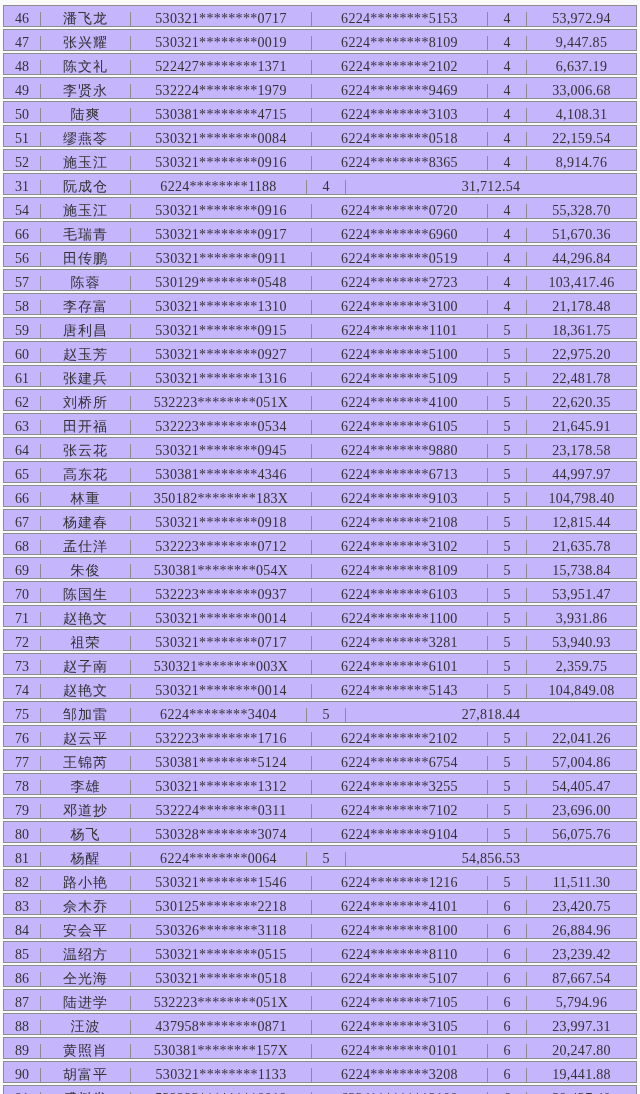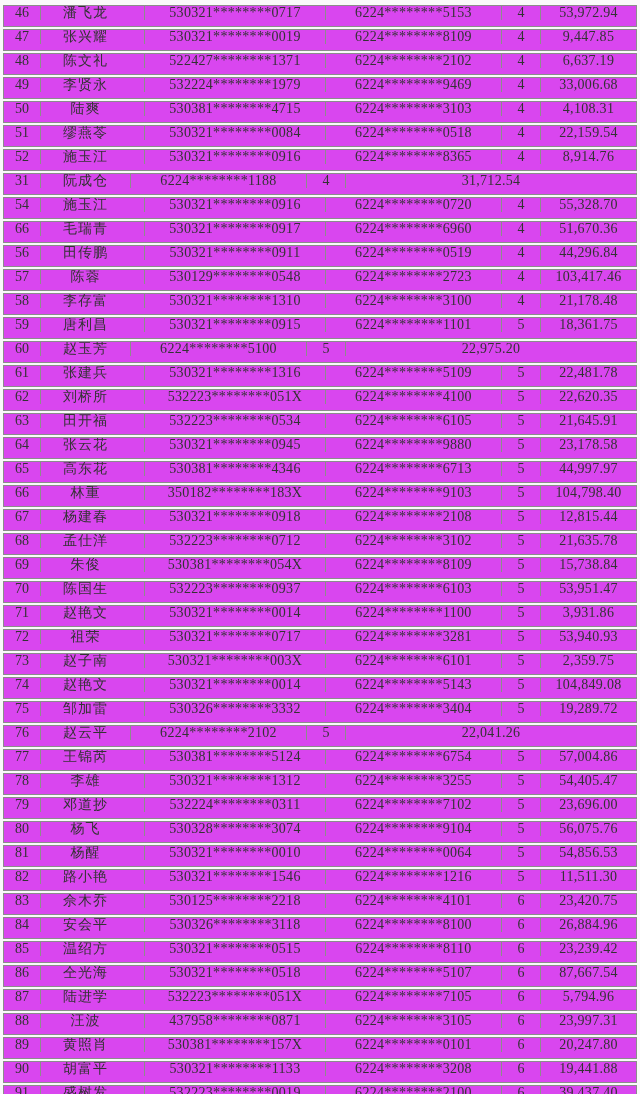--- a/index.html
+++ b/index.html
@@ -15,42 +15,42 @@
   }
   .page {
     padding: 5px 2px 0 3px;
     box-sizing: border-box;
   }
   .tbl {
     width: 634px;
   }
   .row {
     display: flex;
-    align-items: flex-start;
+    align-items: flex-end;
     height: 20px;
     margin-bottom: 2px;
-    background: #d946ef;
+    background: #c4b5fd;
     border: 1px solid #8c8c8c;
   }
   .cell {
     display: flex;
     align-items: center;
     justify-content: center;
     border-left: 1px solid #8c8c8c;
     box-sizing: border-box;
     color: #333333;
     font-size: 14px;
     line-height: 1;
     white-space: nowrap;
     overflow: hidden;
   }
   .cell:first-child { border-left: none; }
   .c-no     { width: 36px;  }
   .c-name   { width: 90px;  letter-spacing: 1px; }
-  .c-id     { width: 181px; letter-spacing: 0.3px; margin-left: 14px; }
+  .c-id     { width: 181px; letter-spacing: 0.3px; }
   .c-card   { width: 176px; letter-spacing: 0.3px; }
   .c-batch  { width: 39px;  }
   .c-amount { flex: 1; letter-spacing: 0.3px; }
   .c-id, .c-card, .c-amount, .c-no, .c-batch {
     font-family: "Liberation Serif", "DejaVu Serif", serif;
   }
 </style>
 </head>
 <body>
 
@@ -163,20 +163,21 @@
         <div class="cell c-no">59</div>
         <div class="cell c-name">唐利昌</div>
         <div class="cell c-id">530321********0915</div>
         <div class="cell c-card">6224********1101</div>
         <div class="cell c-batch">5</div>
         <div class="cell c-amount">18,361.75</div>
       </div>
       <div class="row">
         <div class="cell c-no">60</div>
         <div class="cell c-name">赵玉芳</div>
+        <div class="cell c-id">530321********0927</div>
         <div class="cell c-card">6224********5100</div>
         <div class="cell c-batch">5</div>
         <div class="cell c-amount">22,975.20</div>
       </div>
       <div class="row">
         <div class="cell c-no">61</div>
         <div class="cell c-name">张建兵</div>
         <div class="cell c-id">530321********1316</div>
         <div class="cell c-card">6224********5109</div>
         <div class="cell c-batch">5</div>
@@ -282,28 +283,28 @@
         <div class="cell c-no">74</div>
         <div class="cell c-name">赵艳文</div>
         <div class="cell c-id">530321********0014</div>
         <div class="cell c-card">6224********5143</div>
         <div class="cell c-batch">5</div>
         <div class="cell c-amount">104,849.08</div>
       </div>
       <div class="row">
         <div class="cell c-no">75</div>
         <div class="cell c-name">邹加雷</div>
-        <div class="cell c-id">530326********3332</div>
         <div class="cell c-card">6224********3404</div>
         <div class="cell c-batch">5</div>
-        <div class="cell c-amount">19,289.72</div>
+        <div class="cell c-amount">27,818.44</div>
       </div>
       <div class="row">
         <div class="cell c-no">76</div>
         <div class="cell c-name">赵云平</div>
+        <div class="cell c-id">532223********1716</div>
         <div class="cell c-card">6224********2102</div>
         <div class="cell c-batch">5</div>
         <div class="cell c-amount">22,041.26</div>
       </div>
       <div class="row">
         <div class="cell c-no">77</div>
         <div class="cell c-name">王锦芮</div>
         <div class="cell c-id">530381********5124</div>
         <div class="cell c-card">6224********6754</div>
         <div class="cell c-batch">5</div>
@@ -329,21 +330,20 @@
         <div class="cell c-no">80</div>
         <div class="cell c-name">杨飞</div>
         <div class="cell c-id">530328********3074</div>
         <div class="cell c-card">6224********9104</div>
         <div class="cell c-batch">5</div>
         <div class="cell c-amount">56,075.76</div>
       </div>
       <div class="row">
         <div class="cell c-no">81</div>
         <div class="cell c-name">杨醒</div>
-        <div class="cell c-id">530321********0010</div>
         <div class="cell c-card">6224********0064</div>
         <div class="cell c-batch">5</div>
         <div class="cell c-amount">54,856.53</div>
       </div>
       <div class="row">
         <div class="cell c-no">82</div>
         <div class="cell c-name">路小艳</div>
         <div class="cell c-id">530321********1546</div>
         <div class="cell c-card">6224********1216</div>
         <div class="cell c-batch">5</div>

